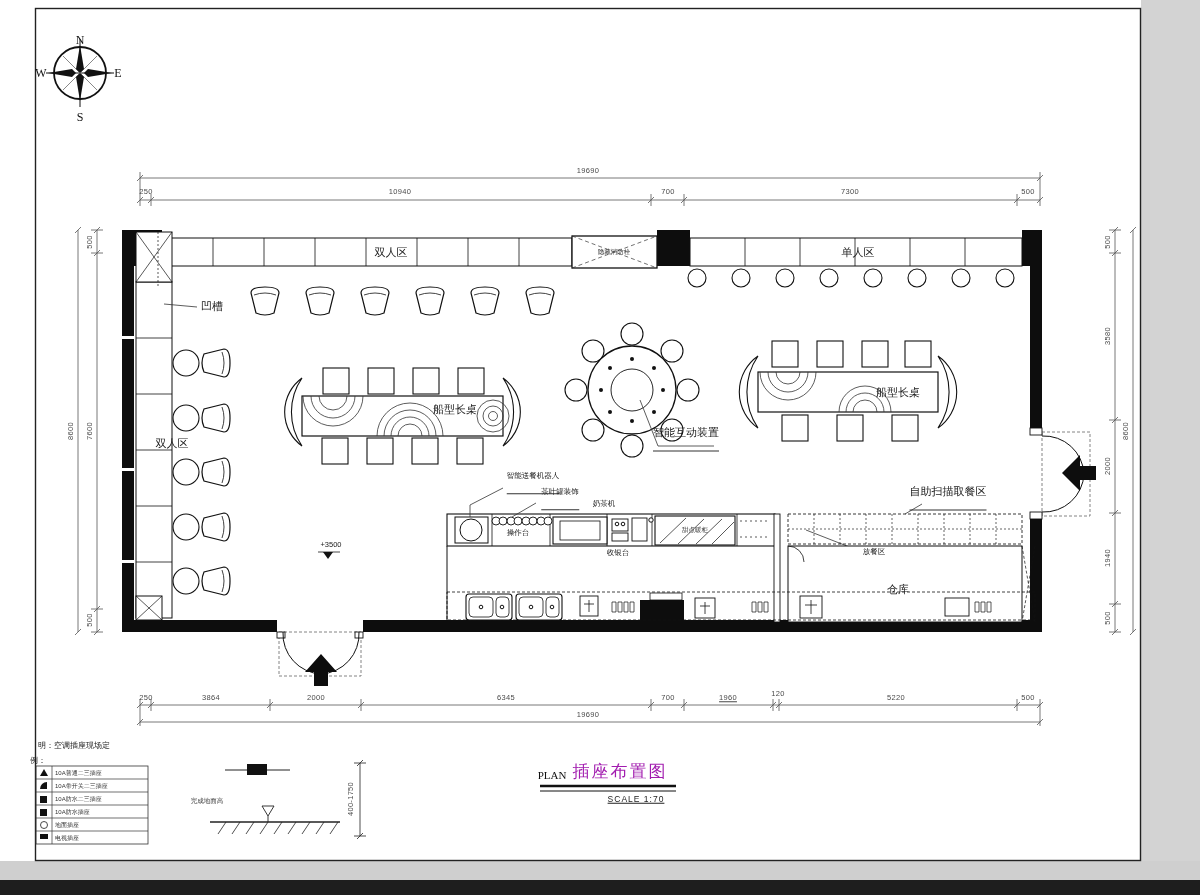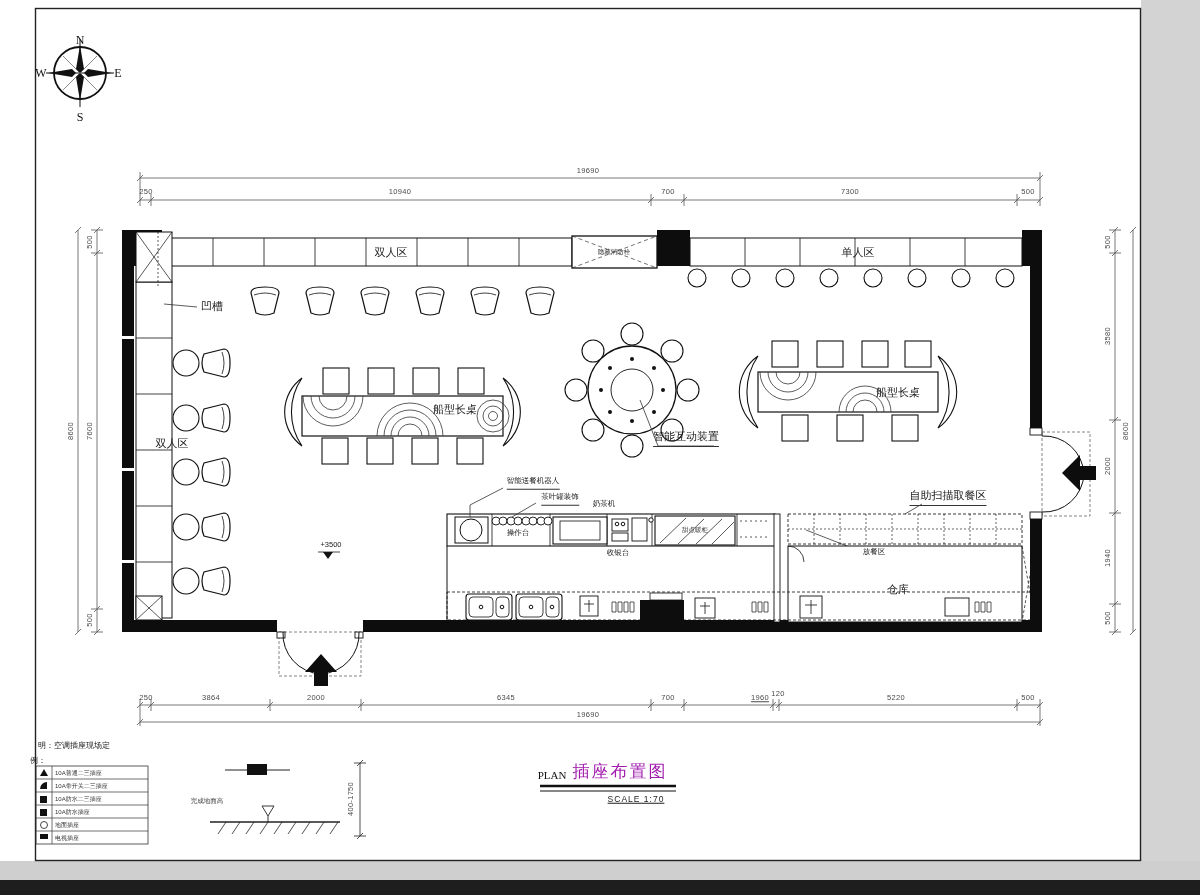--- a/index.html
+++ b/index.html
@@ -6,21 +6,21 @@
   #stage{position:relative;width:1200px;height:895px;background:#ffffff;overflow:hidden;
          font-family:"Liberation Sans",sans-serif;}
   #stage svg{position:absolute;left:0;top:0;}
   .t{position:absolute;white-space:nowrap;color:#1a1a1a;line-height:1;}
   .c{transform:translate(-50%,-50%);}
   .vt{transform:translate(-50%,-50%) rotate(-90deg);}
   .dim{font-size:7.5px;color:#4a4a4a;letter-spacing:.3px;}
   .lbl{font-size:11px;color:#222;}
   .lbl-s{font-size:7.5px;color:#222;}
   .lbl-xs{font-size:6.5px;color:#333;}
-  .und{border-bottom:.8px solid #333;padding-bottom:4px;}
+  .und{border-bottom:.8px solid #333;padding-bottom:13px;}
   .compass-letter{font-size:12px;font-family:"Liberation Serif",serif;color:#111;}
   .title-main{font-size:17px;font-weight:normal;font-family:"Liberation Serif",serif;color:#a21caf;letter-spacing:2px;}
   .title-pre{font-size:11px;font-family:"Liberation Serif",serif;color:#111;}
   .title-scale{font-size:8.5px;color:#222;letter-spacing:1px;}
   .note{font-size:8px;color:#222;}
   .legend-txt{font-size:6px;color:#333;}
 </style>
 </head>
 <body>
 
@@ -340,21 +340,21 @@
 <div class="t c dim" style="left:400px;top:192px;">10940</div>
 <div class="t c dim" style="left:668px;top:192px;">700</div>
 <div class="t c dim" style="left:850px;top:192px;">7300</div>
 <div class="t c dim" style="left:1028px;top:192px;">500</div>
 
 <div class="t c dim" style="left:146px;top:698px;">250</div>
 <div class="t c dim" style="left:211px;top:698px;">3864</div>
 <div class="t c dim" style="left:316px;top:698px;">2000</div>
 <div class="t c dim" style="left:506px;top:698px;">6345</div>
 <div class="t c dim" style="left:668px;top:698px;">700</div>
-<div class="t c dim" style="left:760px;top:698px;text-decoration:underline;">1960</div>
+<div class="t c dim" style="left:728px;top:698px;text-decoration:underline;">1960</div>
 <div class="t c dim" style="left:778px;top:694px;">120</div>
 <div class="t c dim" style="left:896px;top:698px;">5220</div>
 <div class="t c dim" style="left:1028px;top:698px;">500</div>
 <div class="t c dim" style="left:588px;top:715px;">19690</div>
 
 <div class="t vt dim" style="left:90px;top:242px;">500</div>
 <div class="t vt dim" style="left:90px;top:431px;">7600</div>
 <div class="t vt dim" style="left:90px;top:620px;">500</div>
 <div class="t vt dim" style="left:71px;top:431px;">8600</div>
 

